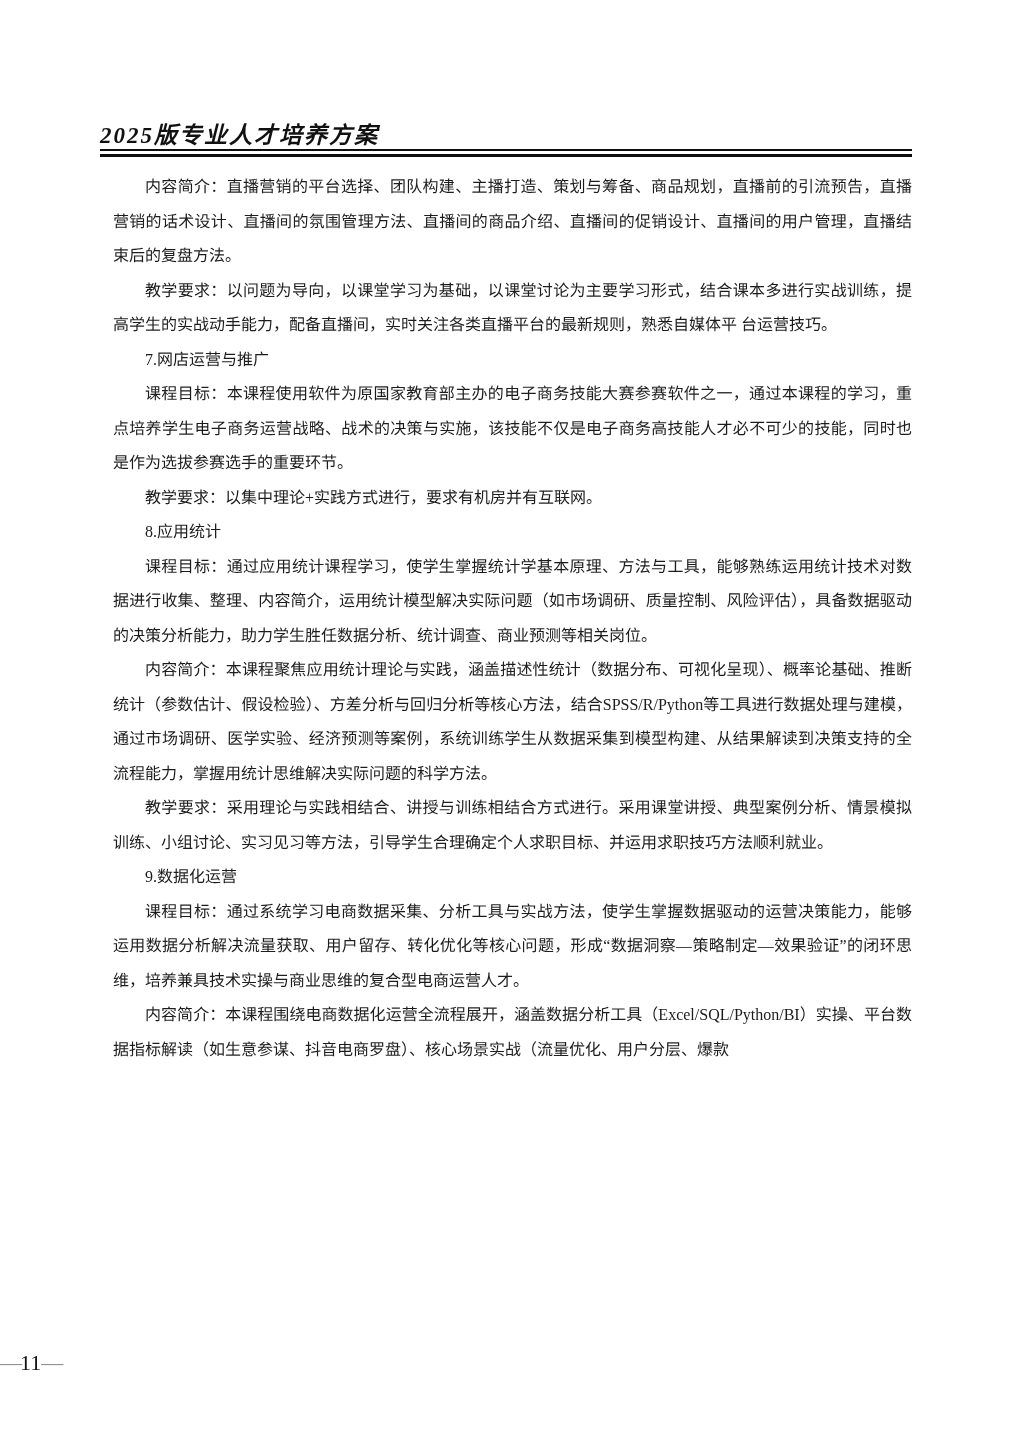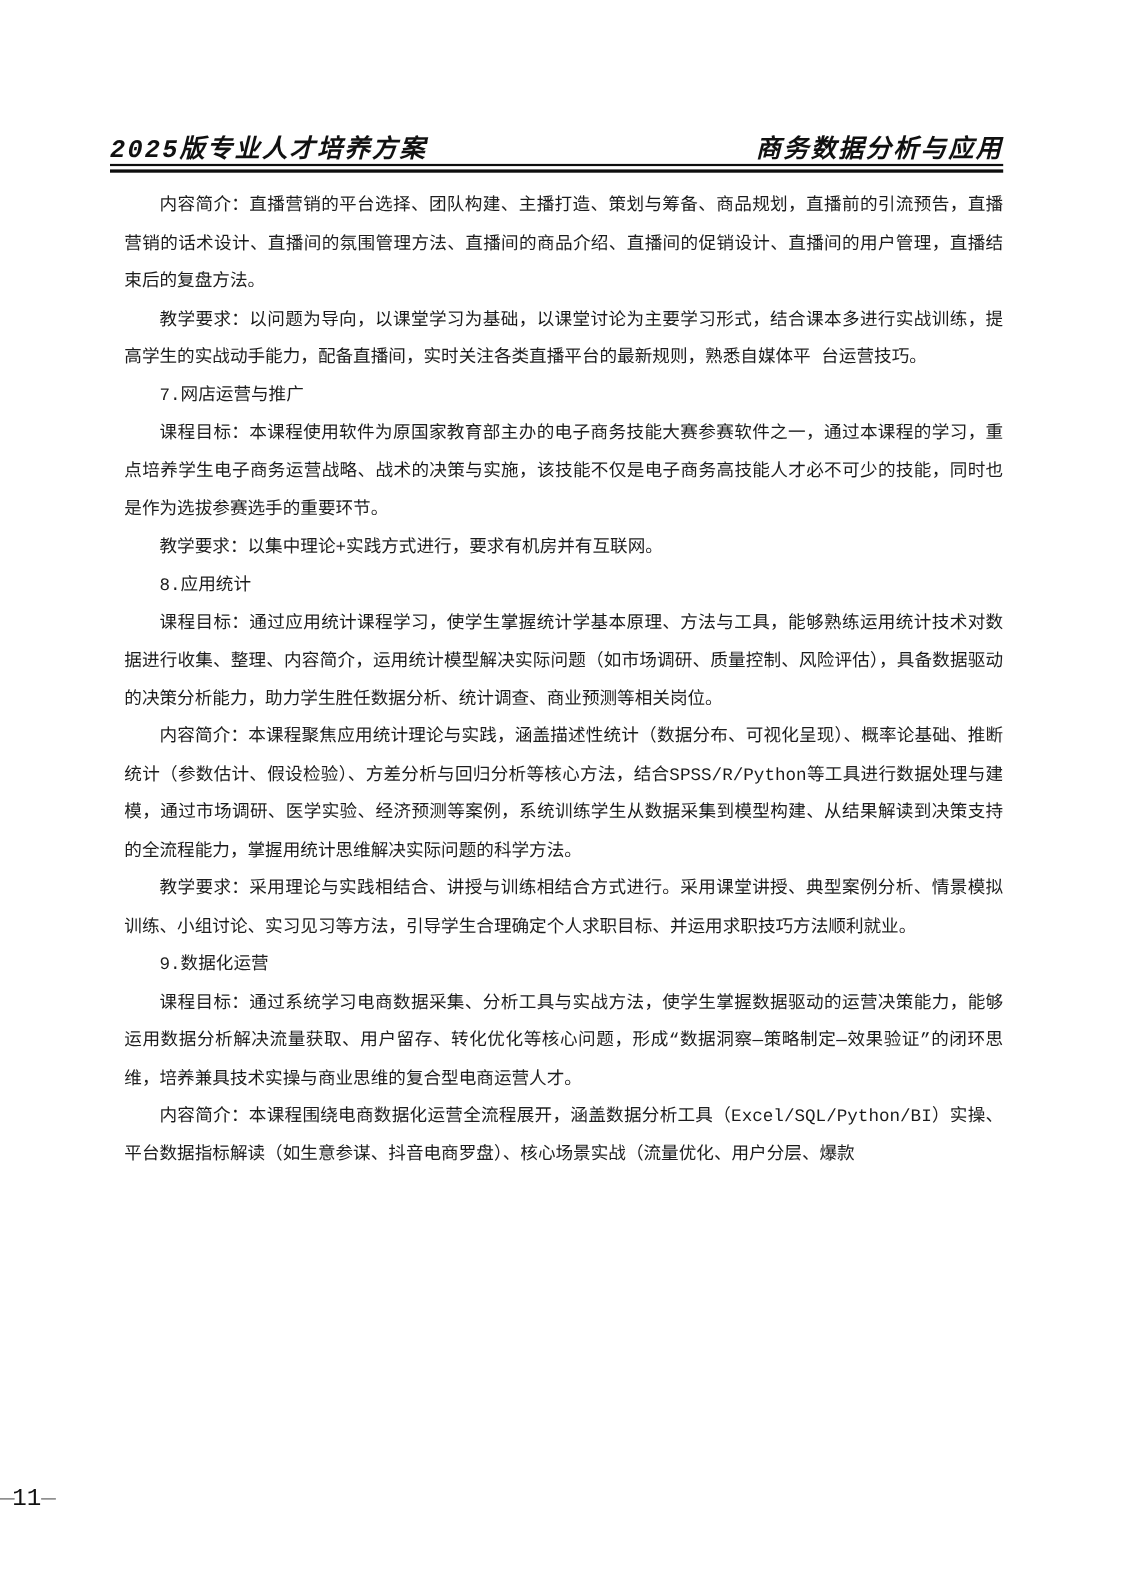--- a/index.html
+++ b/index.html
@@ -6,21 +6,21 @@
     margin: 0;
     padding: 0;
     background: #ffffff;
   }
   .page {
     position: relative;
     width: 1024px;
     height: 1448px;
     background: #ffffff;
     color: #1c1c1c;
-    font-family: Liberation Mono, monospace;
+    font-family: Liberation Serif, serif;
     overflow: hidden;
   }
   
   .page-header {
     position: absolute;
     left: 100px;
     width: 812px;
     top: 116px;
     display: flex;
     justify-content: space-between;
@@ -72,21 +72,20 @@
     letter-spacing: -2px;
   }
 </style>
 </head>
 <body>
 
 <div class="page">
 
   <div class="page-header">
     <span>2025版专业人才培养方案</span>
-    <span>商务数据分析与应用</span>
   </div>
   <div class="header-rule"></div>
 
   <div class="doc-body">
     <p>内容简介：直播营销的平台选择、团队构建、主播打造、策划与筹备、商品规划，直播前的引流预告，直播营销的话术设计、直播间的氛围管理方法、直播间的商品介绍、直播间的促销设计、直播间的用户管理，直播结束后的复盘方法。</p>
     <p>教学要求：以问题为导向，以课堂学习为基础，以课堂讨论为主要学习形式，结合课本多进行实战训练，提高学生的实战动手能力，配备直播间，实时关注各类直播平台的最新规则，熟悉自媒体平 台运营技巧。</p>
     <p>7.网店运营与推广</p>
     <p>课程目标：本课程使用软件为原国家教育部主办的电子商务技能大赛参赛软件之一，通过本课程的学习，重点培养学生电子商务运营战略、战术的决策与实施，该技能不仅是电子商务高技能人才必不可少的技能，同时也是作为选拔参赛选手的重要环节。</p>
     <p>教学要求：以集中理论+实践方式进行，要求有机房并有互联网。</p>
     <p>8.应用统计</p>

